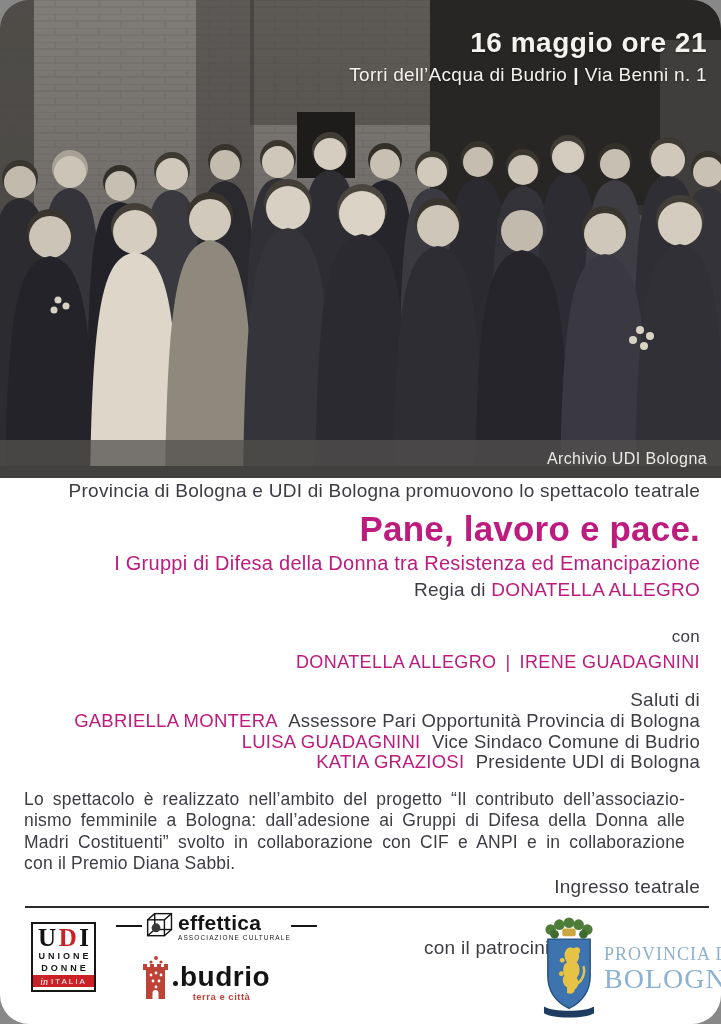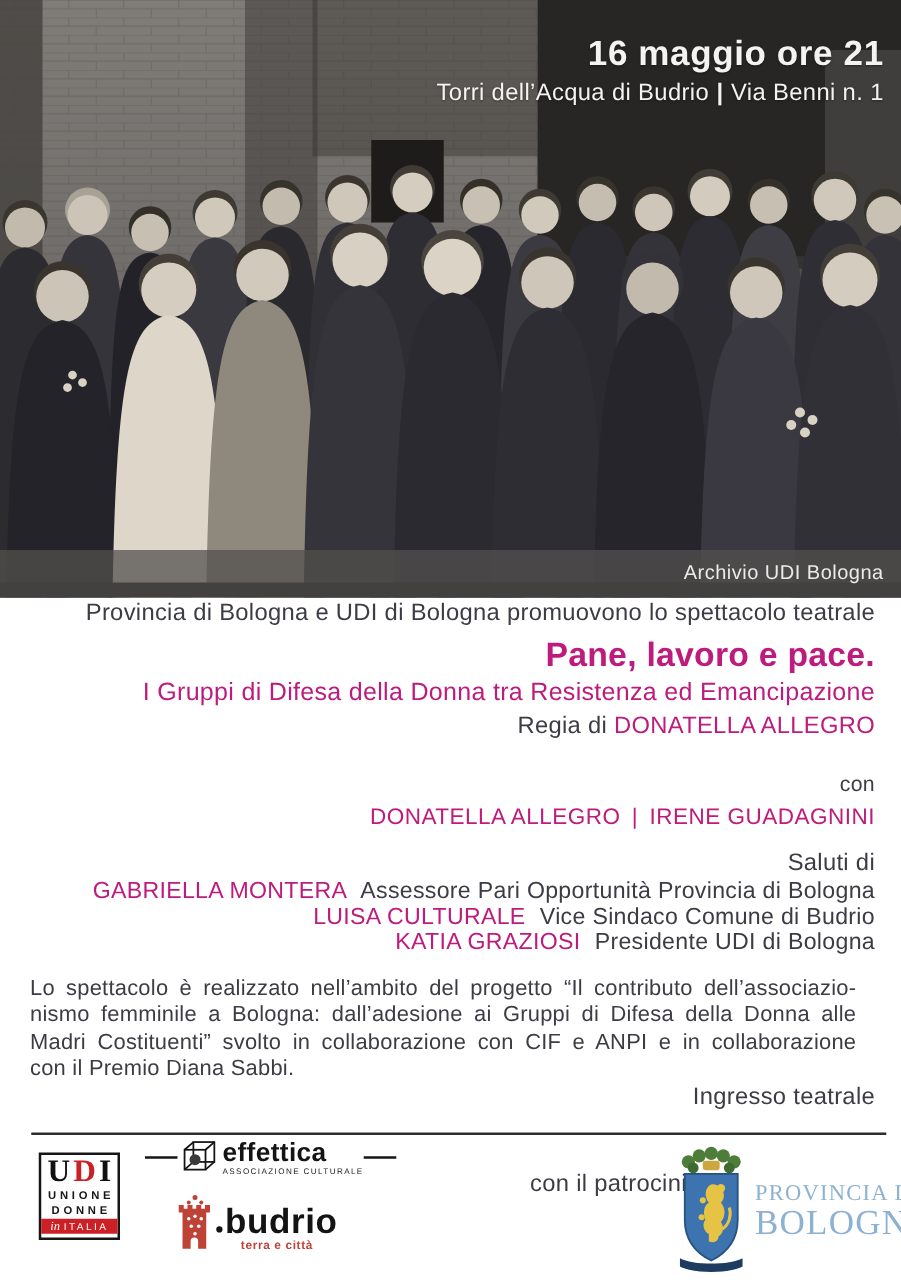--- a/index.html
+++ b/index.html
@@ -1,19 +1,19 @@
 <!DOCTYPE html>
 <html><head>
 <meta charset="utf-8">
 <style>
   html,body { margin:0; padding:0; background:#888; }
   .page {
     position:relative; width:721px; height:1024px; margin:0 auto;
     background:#ffffff; overflow:hidden;
-    font-family:"Liberation Sans", sans-serif; color:#3d3c44;
+    font-family:"Liberation Sans", sans-serif; color:#3d3c44;border-radius:29px;
   }
 
   
   .photo { position:absolute; top:0; left:0; width:721px; height:478px; background:#6b6865; }
   .photo svg { display:block; width:100%; height:100%; }
   .photo-date {
     position:absolute; top:27px; right:14px;
     color:#f5f3ef; font-size:28px; font-weight:bold; letter-spacing:.5px;
     text-shadow:0 1px 2px rgba(0,0,0,.4);
   }
@@ -25,21 +25,21 @@
   .venue-sep { font-weight:bold; padding:0 6px; }
   .photo-credit {
     position:absolute; bottom:10px; right:14px;
     color:#eceae6; font-size:16px; letter-spacing:.4px;
   }
 
   
   .content { position:absolute; top:452px; left:0; right:0; }
   .rtext { text-align:right; padding-right:21px; letter-spacing:.25px; }
   .intro   { margin-top:28px; font-size:19px; }
-  .title   { margin-top:7px; font-size:27px; font-weight:bold; color:#bd1b7d; letter-spacing:.2px;text-align:right; }
+  .title   { margin-top:7px; font-size:35px; font-weight:bold; color:#bd1b7d; letter-spacing:.2px;text-align:right; }
   .subtitle{ margin-top:3px; font-size:20px; color:#bd1b7d; }
   .regia   { margin-top:4px; font-size:19px;padding-left:11px; }
   .magenta { color:#bd1b7d; }
   .con-label { margin-top:26px; font-size:17px; }
   .cast    { margin-top:5px; font-size:18px; color:#bd1b7d; font-weight:normal; letter-spacing:.4px; }
   .cast-sep{ padding:0 9px; }
   .saluti-label { margin-top:16px; font-size:19px; }
   .saluti-row   { font-size:18.5px; line-height:20.5px; }
   .saluti-row .role { margin-left:6px; }
   .desc {
@@ -285,21 +285,21 @@
     <div class="cast rtext">
       <span>DONATELLA ALLEGRO</span><span class="cast-sep">|</span><span>IRENE GUADAGNINI</span>
     </div>
 
     <div class="saluti-label rtext">Saluti di</div>
     <div class="saluti-row rtext">
       <span class="magenta">GABRIELLA MONTERA</span>
       <span class="role">Assessore Pari Opportunità Provincia di Bologna</span>
     </div>
     <div class="saluti-row rtext">
-      <span class="magenta">LUISA CULTURALE</span>
+      <span class="magenta">LUISA GUADAGNINI</span>
       <span class="role">Vice Sindaco Comune di Budrio</span>
     </div>
     <div class="saluti-row rtext">
       <span class="magenta">KATIA GRAZIOSI</span>
       <span class="role">Presidente UDI di Bologna</span>
     </div>
 
     <div class="desc">
       <div class="desc-line">Lo spettacolo è realizzato nell’ambito del progetto “Il contributo dell’associazio-</div>
       <div class="desc-line">nismo femminile a Bologna: dall’adesione ai Gruppi di Difesa della Donna alle</div>

